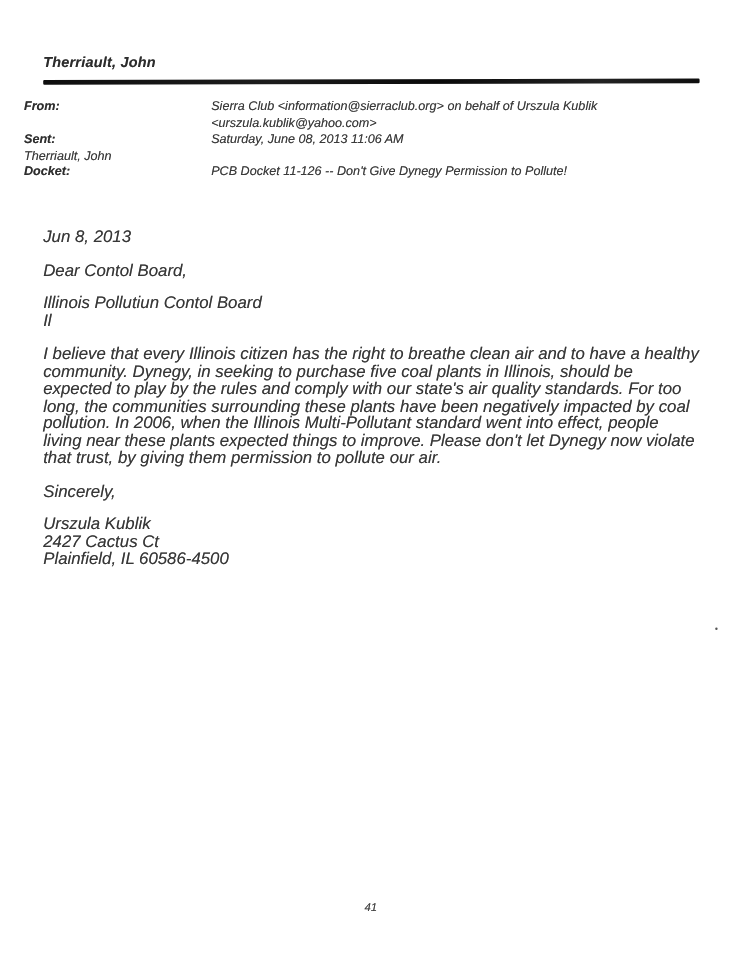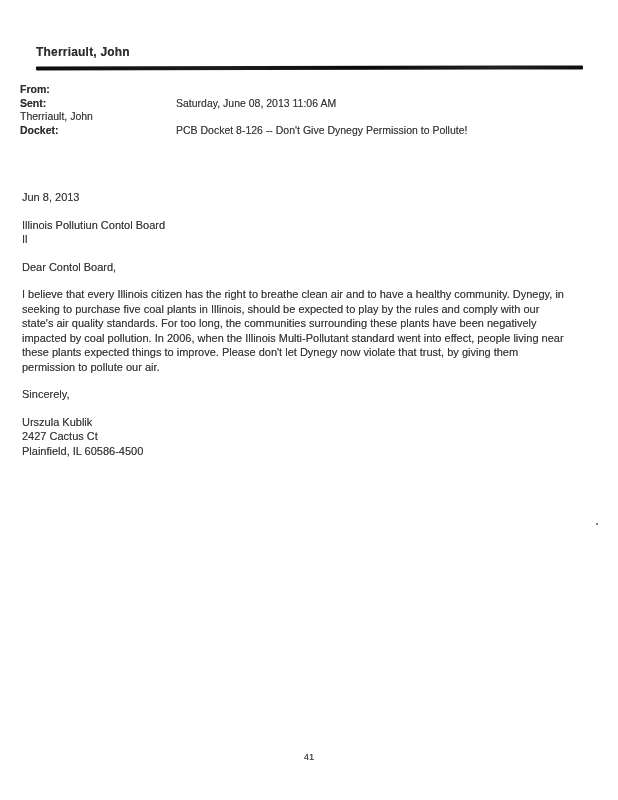--- a/index.html
+++ b/index.html
@@ -12,20 +12,21 @@
     width: 618px;
     height: 800px;
     background: #ffffff;
     font-family: "Liberation Sans", sans-serif;
     color: #333333;
     overflow: hidden;
   }
   
   .page .txt {
     text-shadow: 0 0 0.4px rgba(40,40,40,0.55);
+    font-style: italic;
   }
 
   .header-name {
     position: absolute;
     left: 36px;
     top: 45px;
     font-size: 12px;
     font-weight: bold;
     letter-spacing: 0.2px;
     color: #2c2c2c;
@@ -60,24 +61,24 @@
     color: #2e2e2e;
   }
   .field-value {
     flex: 1;
     white-space: pre-line;
     color: #3a3a3a;
   }
 
   .body-block {
     position: absolute;
-    left: 22px;
+    left: 36px;
     top: 190px;
     width: 548px;
-    font-size: 11px;
+    font-size: 14px;
     line-height: 14.5px;
     color: #373737;
   }
   .para {
     margin: 0 0 13px 0;
     white-space: pre-line;
   }
   .para:last-child { margin-bottom: 0; }
 
   .artifact-dot {
@@ -105,39 +106,41 @@
 
 <div class="page">
 
   <div class="header-name txt">Therriault, John</div>
 
   <div class="header-rule"></div>
 
   <div class="fields">
     <div class="field-row">
       <div class="field-label txt">From:</div>
+      <div class="field-value txt">Sierra Club &lt;information@sierraclub.org&gt; on behalf of Urszula Kublik
+&lt;urszula.kublik@yahoo.com&gt;</div>
     </div>
     <div class="field-row">
       <div class="field-label txt">Sent:</div>
       <div class="field-value txt">Saturday, June 08, 2013 11:06 AM</div>
     </div>
     <div class="field-row">
       <div class="field-value txt">Therriault, John</div>
     </div>
     <div class="field-row">
       <div class="field-label txt">Docket:</div>
-      <div class="field-value txt">PCB Docket 8-126 -- Don't Give Dynegy Permission to Pollute!</div>
+      <div class="field-value txt">PCB Docket 11-126 -- Don't Give Dynegy Permission to Pollute!</div>
     </div>
   </div>
 
   <div class="body-block">
     <div class="para txt">Jun 8, 2013</div>
+    <div class="para txt">Dear Contol Board,</div>
     <div class="para txt">Illinois Pollutiun Contol Board
 Il</div>
-    <div class="para txt">Dear Contol Board,</div>
     <div class="para txt">I believe that every Illinois citizen has the right to breathe clean air and to have a healthy community. Dynegy, in seeking to purchase five coal plants in Illinois, should be expected to play by the rules and comply with our state's air quality standards. For too long, the communities surrounding these plants have been negatively impacted by coal pollution. In 2006, when the Illinois Multi-Pollutant standard went into effect, people living near these plants expected things to improve. Please don't let Dynegy now violate that trust, by giving them permission to pollute our air.</div>
     <div class="para txt">Sincerely,</div>
     <div class="para txt">Urszula Kublik
 2427 Cactus Ct
 Plainfield, IL 60586-4500</div>
   </div>
 
   <div class="artifact-dot"></div>
 
   <div class="page-number txt">41</div>

